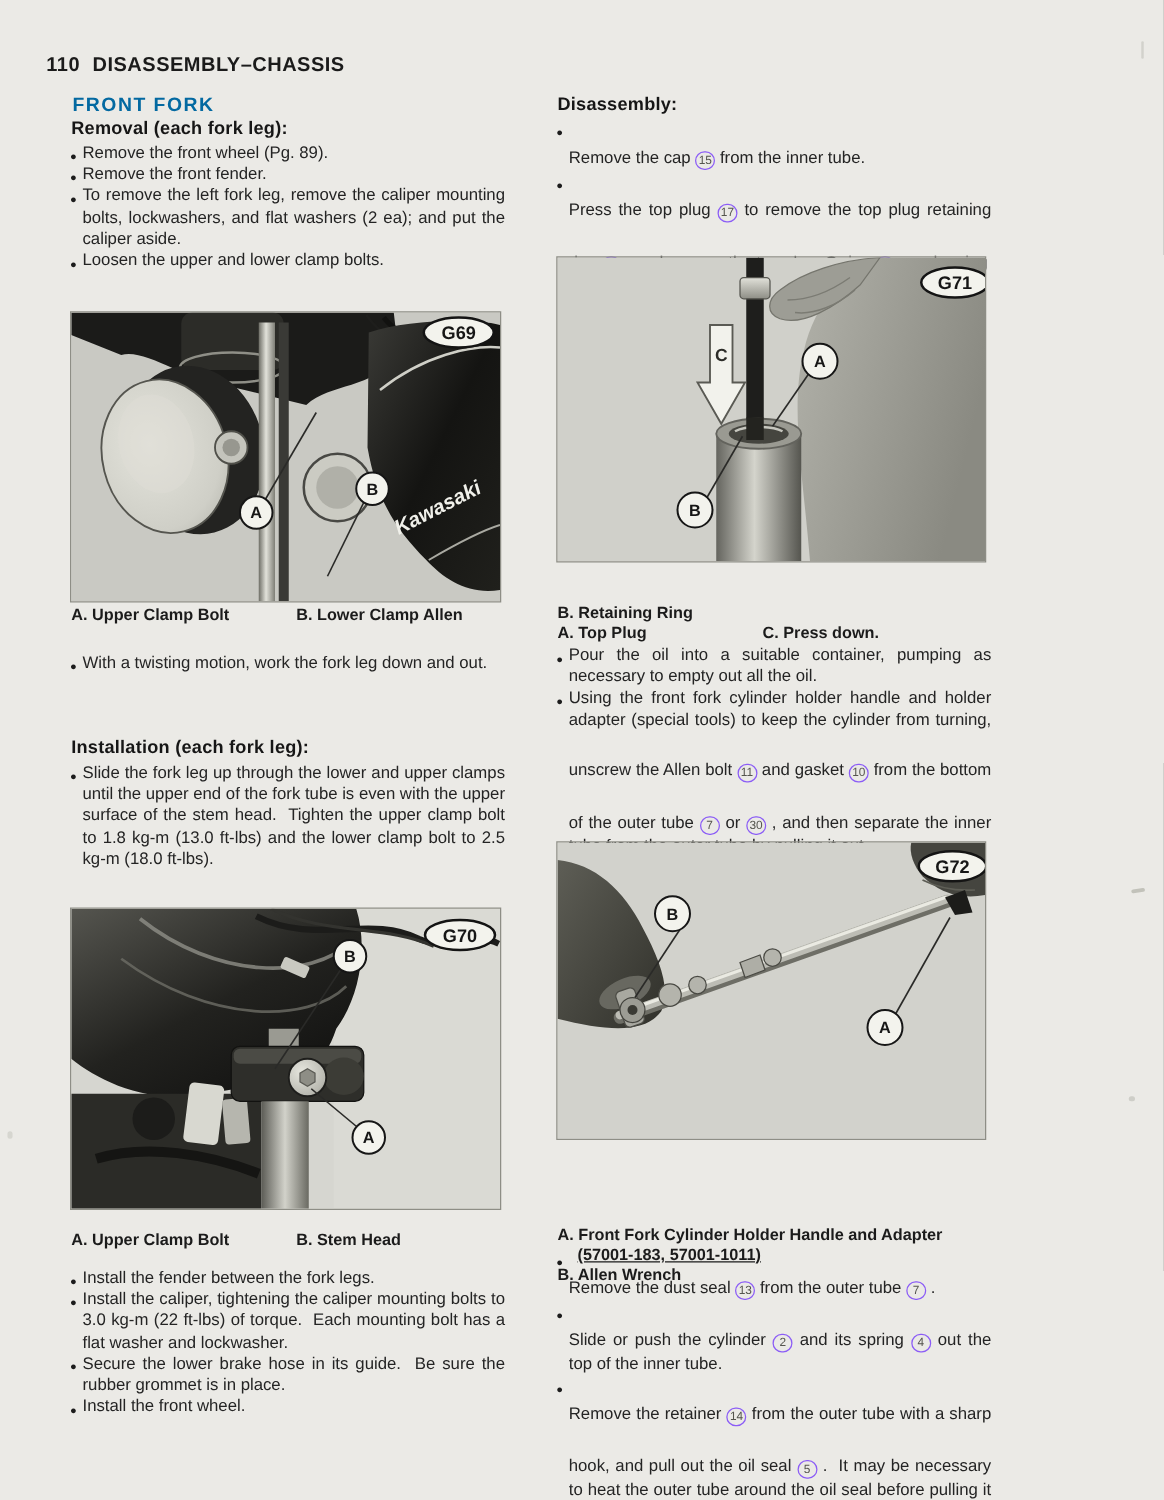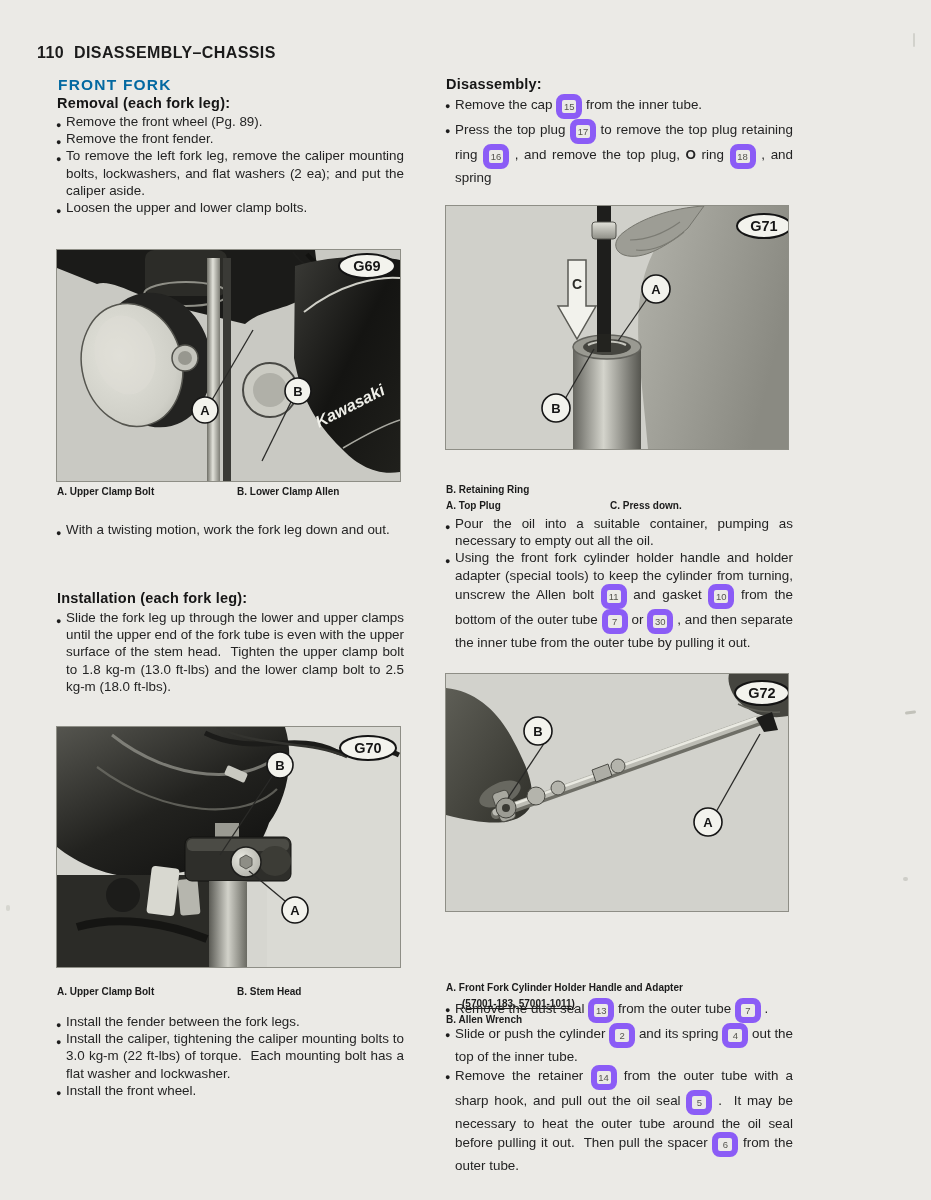--- a/index.html
+++ b/index.html
@@ -34,26 +34,26 @@
   }
   p.bullet::before{
     content:"●";
     position:absolute;left:-1px;top:3.5px;
     font-size:9px;color:#1c1c1c;
   }
   p.bullet:last-child{margin-bottom:0;}
   .circnum{
     display:inline-block;
     min-width:12px;height:13px;padding:0 1px;
-    border:6px solid #8b5cf6;border-radius:8px;
+    border:1px solid #8b5cf6;border-radius:8px;
     font-size:9.5px;line-height:13px;text-align:center;
-    color:#55554e;vertical-align:-1px;
+    color:#55554e;vertical-align:-1px;margin-top:27px;
   }
   .caption{
-    font-size:10px;font-weight:bold;color:#1b1b1b;line-height:16px;
+    font-size:13px;font-weight:bold;color:#1b1b1b;line-height:16px;
     position:relative;white-space:nowrap;
   }
   .caption .cap-b{position:absolute;left:180px;top:0;}
   .caption .cap-c{position:absolute;left:164px;top:0;}
   .cap-indent{padding-left:16px;text-decoration:underline;}
   .photo{display:block;outline:1px solid #8e8e86;}
   .artifact{position:absolute;background:#c2c2ba;border-radius:2px;}
   svg text{font-family:"Liberation Sans","DejaVu Sans",sans-serif;}
 </style>
 </head>
@@ -200,20 +200,21 @@
   </svg>
 
   <div class="abs caption" style="left:57px;top:968px;width:343px;">
     <span>A. Upper Clamp Bolt</span>
     <span class="cap-b">B. Stem Head</span>
   </div>
 
   <div class="abs col-text" style="left:57px;top:1013px;">
     <p class="bullet">Install the fender between the fork legs.</p>
     <p class="bullet">Install the caliper, tightening the caliper mounting bolts to 3.0 kg-m (22 ft-lbs) of torque.&nbsp; Each mounting bolt has a flat washer and lockwasher.</p>
+    <p class="bullet">Secure the lower brake hose in its guide.&nbsp; Be sure the rubber grommet is in place.</p>
     <p class="bullet">Install the front wheel.</p>
   </div>
 
   <h3 class="abs sub" style="left:446px;top:76px;">Disassembly:</h3>
   <div class="abs col-text" style="left:446px;top:94px;">
     <p class="bullet">Remove the cap <span class="circnum">15</span> from the inner tube.</p>
     <p class="bullet">Press the top plug <span class="circnum">17</span> to remove the top plug retaining ring <span class="circnum">16</span> , and remove the top plug, <b>O</b> ring <span class="circnum">18</span> , and spring</p>
   </div>
 
   <svg class="abs photo" style="left:446px;top:206px;" width="342" height="243" viewBox="0 0 342 243">

